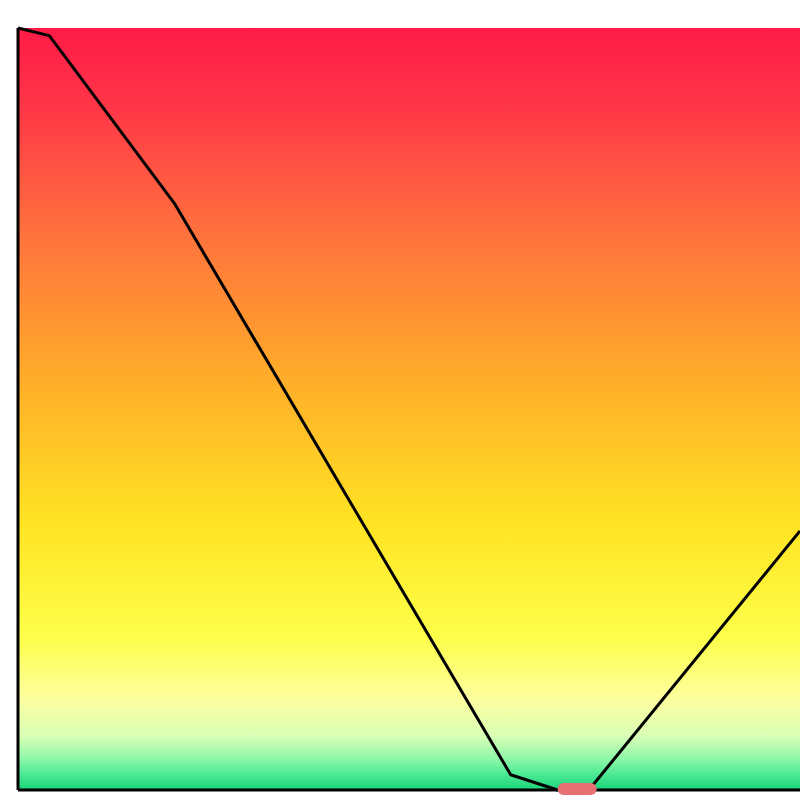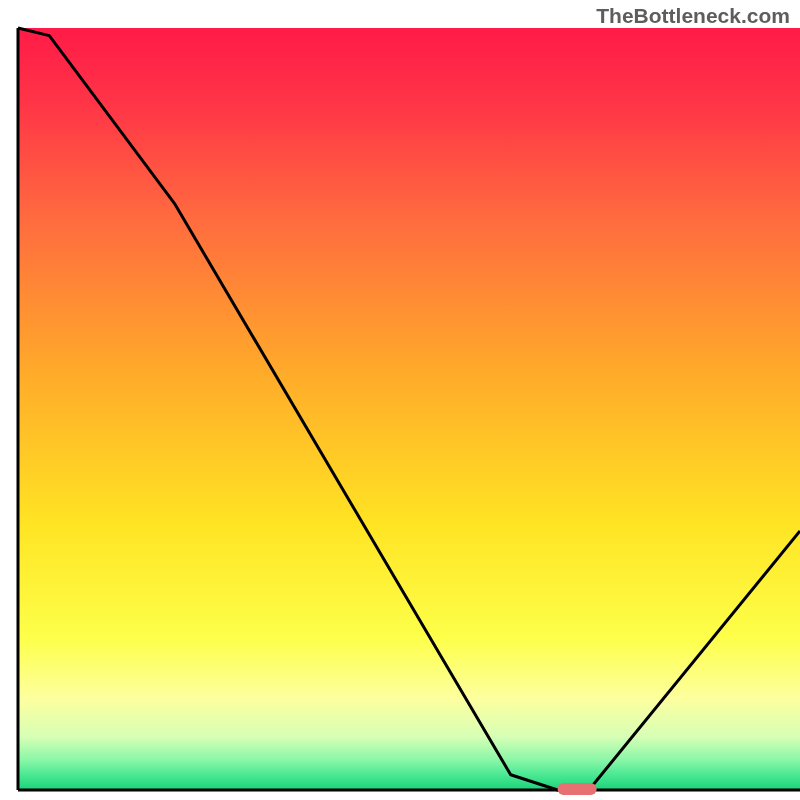--- a/index.html
+++ b/index.html
@@ -26,21 +26,20 @@
     z-index: 10;
   }
   svg {
     display: block;
   }
 </style>
 </head>
 <body>
 
 <div class="container">
-  <div class="attribution">TheBottleneck.com</div>
   <svg id="chart-svg" width="800" height="800">
       <defs>
         <linearGradient id="bg-grad" x1="0" y1="0" x2="0" y2="1">
           <stop offset="0%" stop-color="#ff1b47"></stop>
           <stop offset="10%" stop-color="#ff3547"></stop>
           <stop offset="25%" stop-color="#ff6b3f"></stop>
           <stop offset="45%" stop-color="#ffaa2a"></stop>
           <stop offset="65%" stop-color="#ffe423"></stop>
           <stop offset="80%" stop-color="#fdff4a"></stop>
           <stop offset="88%" stop-color="#fdff9f"></stop>

